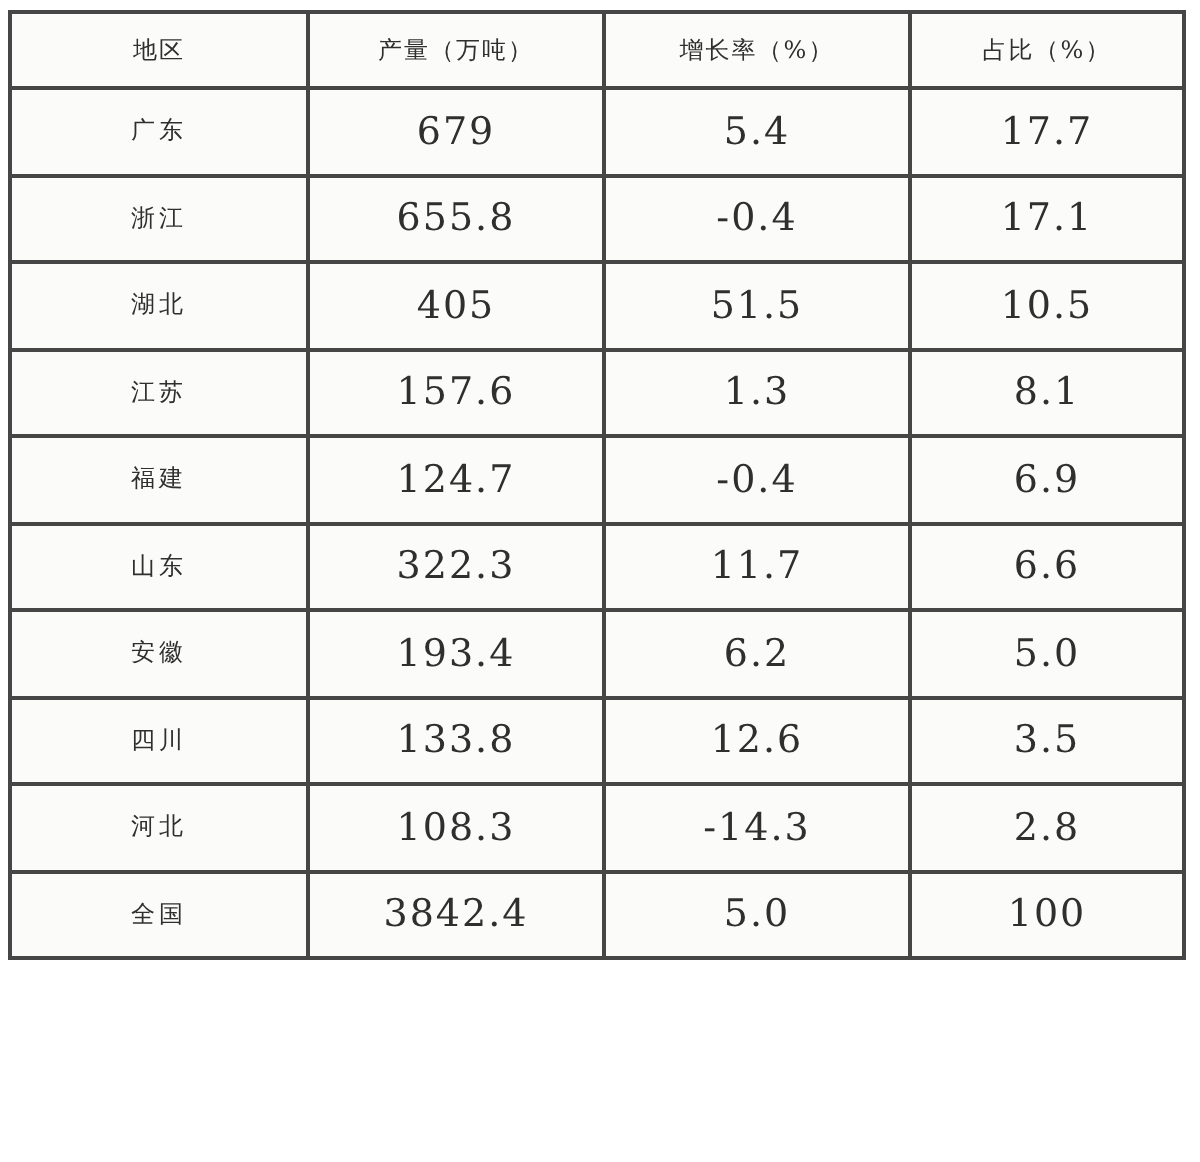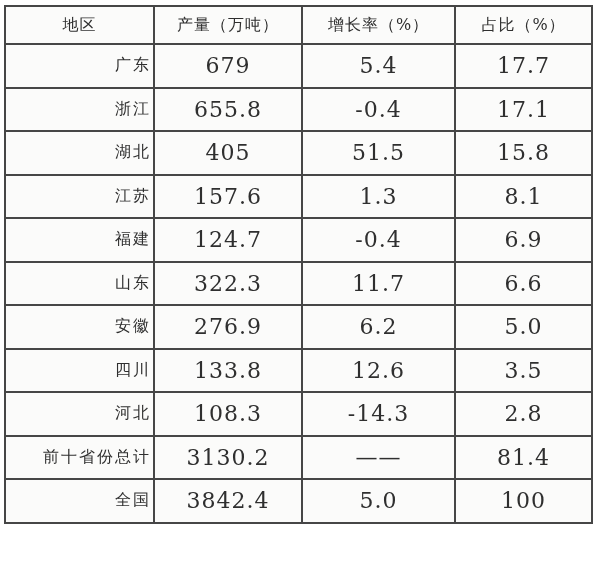--- a/index.html
+++ b/index.html
@@ -20,38 +20,37 @@
     width: 587px;
     background: #fbfbfa;
     color: #2f2f2f;
   }
   table.data-table th,
   table.data-table td {
     border: 2px solid #464646;
     text-align: center;
     vertical-align: middle;
     font-weight: normal;
-    font-size: 22px;
+    font-size: 19px;
     padding: 0 2px;
     letter-spacing: 1px;
     white-space: nowrap;
     overflow: hidden;
   }
   table.data-table thead th {
     height: 36px;
-    font-size: 16px;
+    font-size: 12px;
   }
   table.data-table tbody td {
     height: 41.5px;
   }
   
   table.data-table td:first-child {
     letter-spacing: 2px;
-    font-size: 16px;
-    text-align: right;
+    font-size: 12px;
   }
   col.c1 { width: 149px; }
   col.c2 { width: 148px; }
   col.c3 { width: 153px; }
   col.c4 { width: 137px; }
 </style>
 </head>
 <body>
 
 <div class="table-wrap">
@@ -80,21 +79,21 @@
         <tr>
           <td>浙江</td>
           <td>655.8</td>
           <td>-0.4</td>
           <td>17.1</td>
         </tr>
         <tr>
           <td>湖北</td>
           <td>405</td>
           <td>51.5</td>
-          <td>15.8</td>
+          <td>10.5</td>
         </tr>
         <tr>
           <td>江苏</td>
           <td>157.6</td>
           <td>1.3</td>
           <td>8.1</td>
         </tr>
         <tr>
           <td>福建</td>
           <td>124.7</td>
@@ -102,43 +101,37 @@
           <td>6.9</td>
         </tr>
         <tr>
           <td>山东</td>
           <td>322.3</td>
           <td>11.7</td>
           <td>6.6</td>
         </tr>
         <tr>
           <td>安徽</td>
-          <td>276.9</td>
+          <td>193.4</td>
           <td>6.2</td>
           <td>5.0</td>
         </tr>
         <tr>
           <td>四川</td>
           <td>133.8</td>
           <td>12.6</td>
           <td>3.5</td>
         </tr>
         <tr>
           <td>河北</td>
           <td>108.3</td>
           <td>-14.3</td>
           <td>2.8</td>
         </tr>
         <tr>
-          <td>前十省份总计</td>
-          <td>3130.2</td>
-          <td>——</td>
-          <td>81.4</td>
-        </tr>
-        <tr>
           <td>全国</td>
           <td>3842.4</td>
           <td>5.0</td>
           <td>100</td>
         </tr>
       </tbody>
   </table>
 </div>
 
 </body></html>

